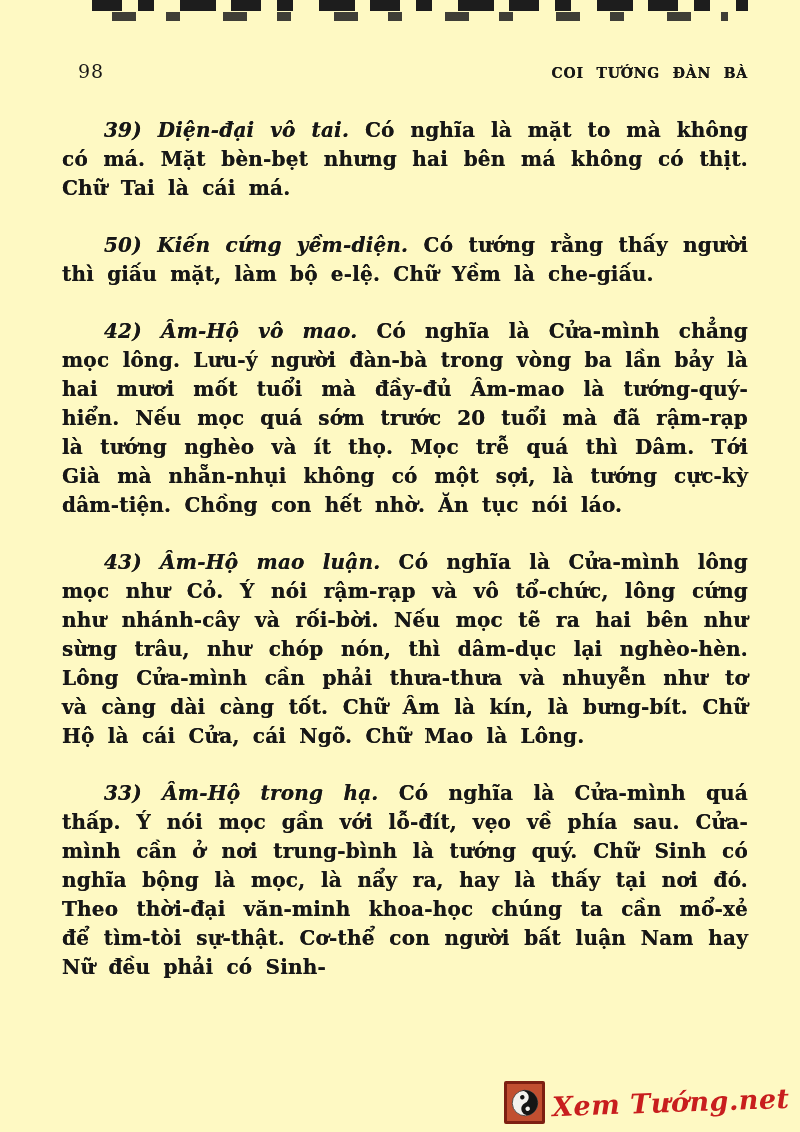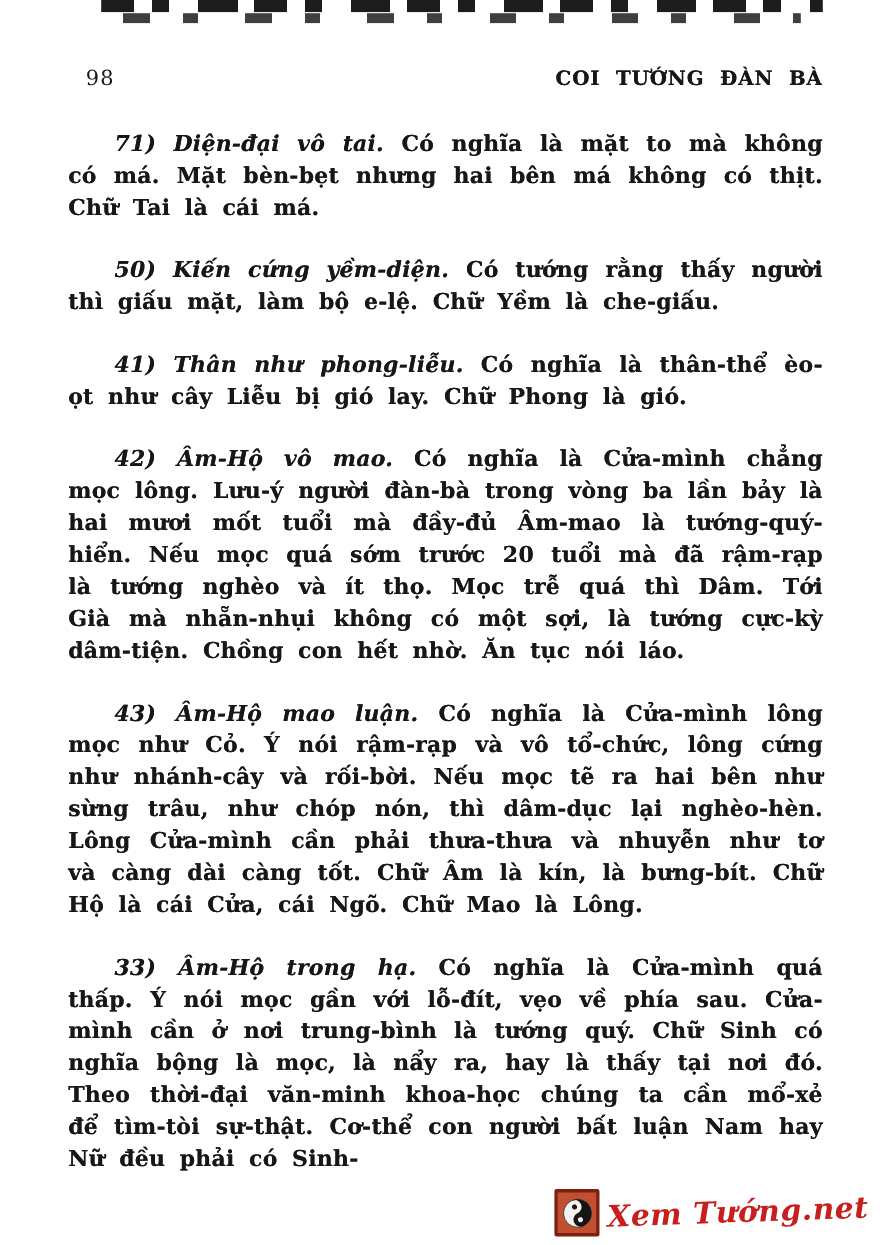--- a/index.html
+++ b/index.html
@@ -1,20 +1,20 @@
 <!DOCTYPE html>
 <html><head>
 <meta charset="utf-8">
 <style>
   html,body { margin:0; padding:0; background:#e8e8e8; }
   .page {
     position:relative;
     width:800px; height:1132px;
     margin:0 auto;
-    background:#ffffff;
+    background:#fef9c3;
     overflow:hidden;
     font-family:"DejaVu Serif", serif;
     color:#171717;
   }
 
   
   .scan-marks { position:absolute; top:0; left:92px; width:656px; height:24px; }
   .scan-marks .row1 {
     height:11px;
     background: repeating-linear-gradient(90deg,
@@ -31,21 +31,21 @@
   }
 
   .content { position:absolute; top:0; left:62px; right:52px; }
 
   .page-header {
     margin-top:60px;
     display:flex; justify-content:space-between; align-items:baseline;
   }
   .page-num { font-size:19px; padding-left:16px; letter-spacing:1px; }
   .running-title {
-    font-size:18px; font-weight:bold;
+    font-size:14px; font-weight:bold;
     letter-spacing:0.8px; word-spacing:7px;
     text-shadow:0 0 0.6px rgba(0,0,0,.85);
   }
 
   .bodytext { margin-top:34px; }
   p.para {
     margin:0 0 28px 0;
     font-size:20px; font-weight:bold;
     line-height:29px;
     text-align:justify;
@@ -88,36 +88,31 @@
   <div class="content">
 
     <div class="page-header">
       <span class="page-num">98</span>
       <span class="running-title">COI TƯỚNG ĐÀN BÀ</span>
     </div>
 
     <div class="bodytext">
 
       <p class="para">
-        <span class="lead">71)</span>
+        <span class="lead">39)</span>
         <span class="lead">Diện-đại vô tai.</span>
         <span>Có nghĩa là mặt to mà không có má. Mặt bèn-bẹt nhưng hai bên má không có thịt. Chữ Tai là cái má.</span>
       </p>
 
       <p class="para">
         <span class="lead">50)</span>
         <span class="lead">Kiến cứng yềm-diện.</span>
         <span>Có tướng rằng thấy người thì giấu mặt, làm bộ e-lệ. Chữ Yềm là che-giấu.</span>
       </p>
 
-      <p class="para">
-        <span class="lead">41)</span>
-        <span class="lead">Thân như phong-liễu.</span>
-        <span>Có nghĩa là thân-thể èo-ọt như cây Liễu bị gió lay. Chữ Phong là gió.</span>
-      </p>
 
       <p class="para">
         <span class="lead">42)</span>
         <span class="lead">Âm-Hộ vô mao.</span>
         <span>Có nghĩa là Cửa-mình chẳng mọc lông. Lưu-ý người đàn-bà trong vòng ba lần bảy là hai mươi mốt tuổi mà đầy-đủ Âm-mao là tướng-quý-hiển. Nếu mọc quá sớm trước 20 tuổi mà đã rậm-rạp là tướng nghèo và ít thọ. Mọc trễ quá thì Dâm. Tới Già mà nhẵn-nhụi không có một sợi, là tướng cực-kỳ dâm-tiện. Chồng con hết nhờ. Ăn tục nói láo.</span>
       </p>
 
       <p class="para">
         <span class="lead">43)</span>
         <span class="lead">Âm-Hộ mao luận.</span>

